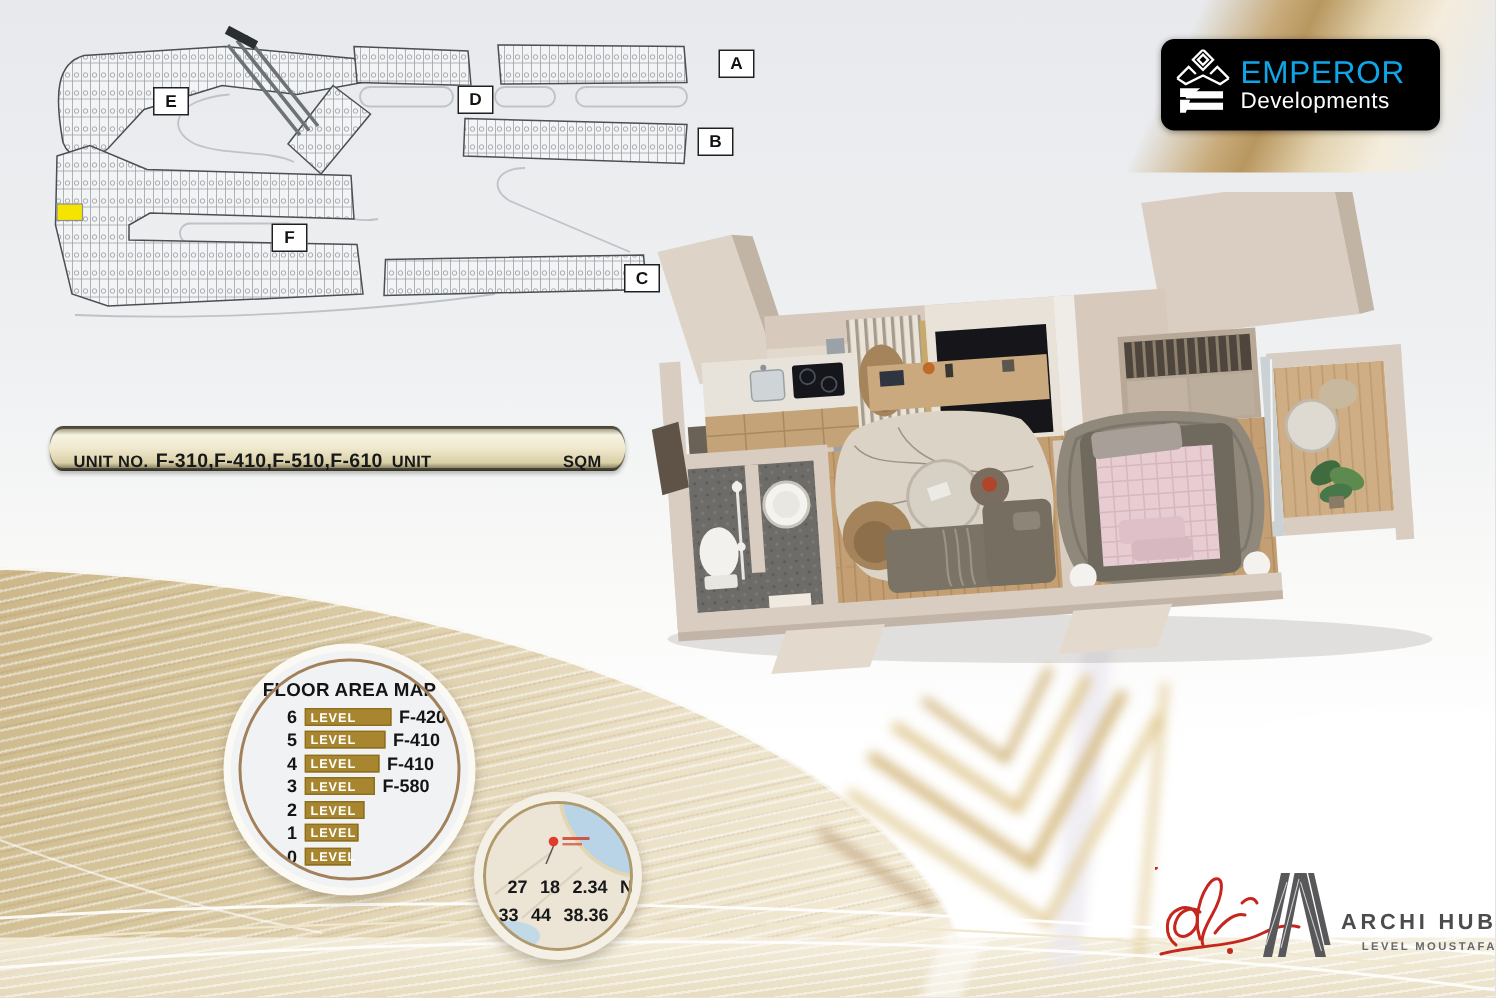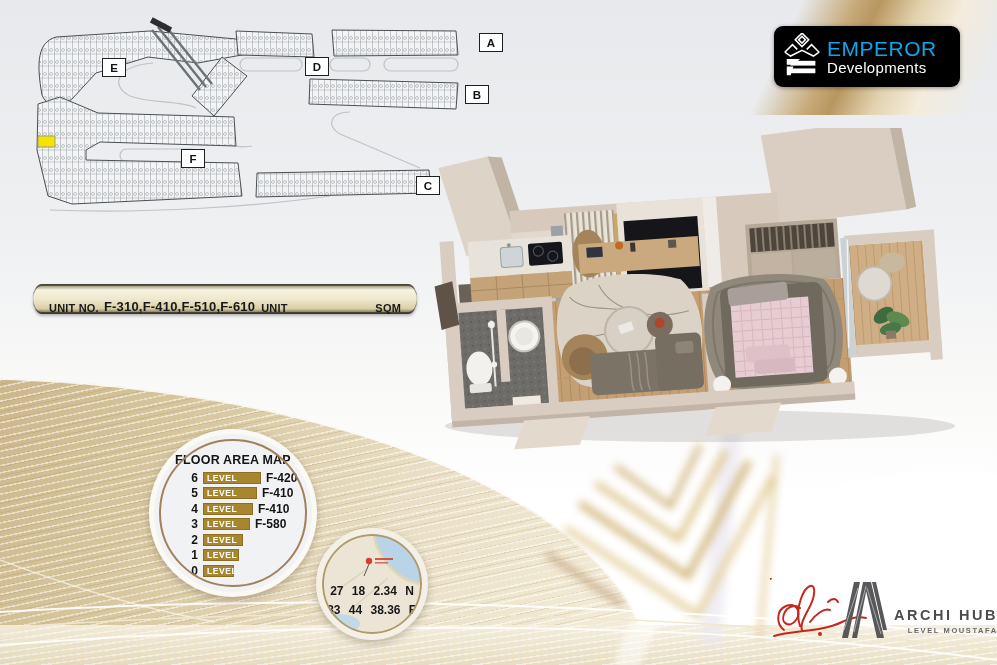--- a/index.html
+++ b/index.html
@@ -64,21 +64,21 @@
   .fm-bar span{color:#fff;font-size:8.5px;font-weight:bold;letter-spacing:.6px;padding-left:4px;}
   .fm-unit{margin-left:5px;font-size:12px;font-weight:bold;color:#141414;}
   .w6{width:58px;} .w5{width:54px;} .w4{width:50px;} .w3{width:47px;} .w2{width:40px;} .w1{width:36px;} .w0{width:31px;}
 
   
   .mapcircle{left:316px;top:528px;width:100px;height:100px;border-radius:50%;
     border:6px solid #f5f0e5;box-shadow:0 3px 8px rgba(90,75,45,.35);overflow:hidden;background:#ece4d4;}
   .mapcircle::after{content:"";position:absolute;inset:0;border:2px solid #b09a6c;border-radius:50%;}
   .mapcircle svg{position:absolute;inset:0;width:100%;height:100%;}
   .coords{position:absolute;left:0;right:0;top:48px;color:#17181a;font-weight:bold;font-size:12px;
-    line-height:1.55;text-align:center;word-spacing:5px;}
+    line-height:1.55;text-align:right;word-spacing:5px;}
 
   
   .compass{left:428px;top:578px;width:74px;height:74px;border-radius:50%;background:#fdfdfd;
     border:5px solid #f5f0e5;box-shadow:0 3px 8px rgba(90,75,45,.3);}
   .compass svg.rose{position:absolute;left:28px;top:6px;width:38px;height:38px;}
   .compass svg.arrow{position:absolute;left:6px;top:30px;width:26px;height:30px;}
   .north-label{position:absolute;left:28px;top:46px;font-size:10px;font-weight:bold;color:#222;letter-spacing:.6px;}
 
   
   svg.signature{left:770px;top:578px;width:105px;height:70px;}

